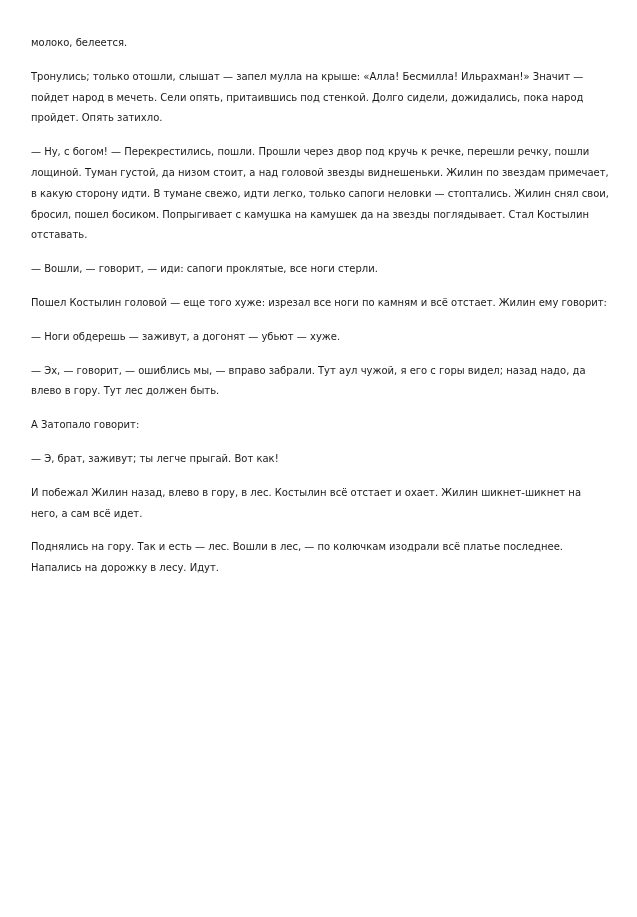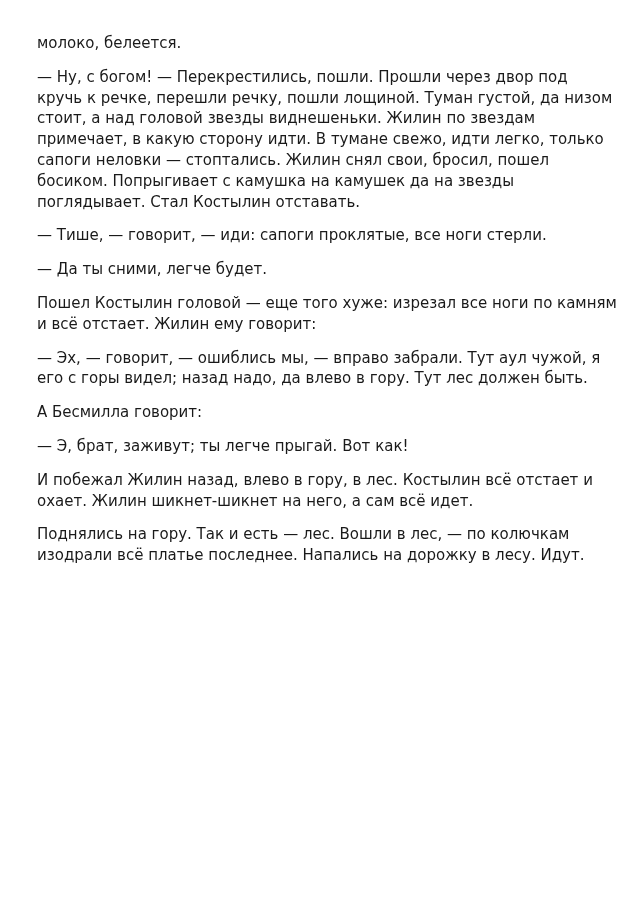--- a/index.html
+++ b/index.html
@@ -8,40 +8,41 @@
       background: #ffffff;
     }
     body {
       width: 637px;
       height: 917px;
       overflow: hidden;
       position: relative;
     }
     .page {
       position: absolute;
-      left: 37px;
+      left: 31px;
       top: 33px;
       width: 580px;
       font-family: "DejaVu Sans", sans-serif;
-      font-size: 15px;
+      font-size: 10px;
       line-height: 20.8px;
       color: #1a1a1a;
     }
     .para {
       margin: 0 0 13px 0;
       padding: 0;
     }
   </style>
 </head>
 <body>
 
 <div class="page">
   <p class="para">молоко, белеется.</p>
+  <p class="para">Тронулись; только отошли, слышат — запел мулла на крыше: «Алла! Бесмилла! Ильрахман!» Значит — пойдет народ в мечеть. Сели опять, притаившись под стенкой. Долго сидели, дожидались, пока народ пройдет. Опять затихло.</p>
   <p class="para">— Ну, с богом! — Перекрестились, пошли. Прошли через двор под кручь к речке, перешли речку, пошли лощиной. Туман густой, да низом стоит, а над головой звезды виднешеньки. Жилин по звездам примечает, в какую сторону идти. В тумане свежо, идти легко, только сапоги неловки — стоптались. Жилин снял свои, бросил, пошел босиком. Попрыгивает с камушка на камушек да на звезды поглядывает. Стал Костылин отставать.</p>
-  <p class="para">— Тише, — говорит, — иди: сапоги проклятые, все ноги стерли.</p>
-  <p class="para">— Да ты сними, легче будет.</p>
+  <p class="para">— Вошли, — говорит, — иди: сапоги проклятые, все ноги стерли.</p>
   <p class="para">Пошел Костылин головой — еще того хуже: изрезал все ноги по камням и всё отстает. Жилин ему говорит:</p>
+  <p class="para">— Ноги обдерешь — заживут, а догонят — убьют — хуже.</p>
   <p class="para">— Эх, — говорит, — ошиблись мы, — вправо забрали. Тут аул чужой, я его с горы видел; назад надо, да влево в гору. Тут лес должен быть.</p>
-  <p class="para">А Бесмилла говорит:</p>
+  <p class="para">А Затопало говорит:</p>
   <p class="para">— Э, брат, заживут; ты легче прыгай. Вот как!</p>
   <p class="para">И побежал Жилин назад, влево в гору, в лес. Костылин всё отстает и охает. Жилин шикнет-шикнет на него, а сам всё идет.</p>
   <p class="para">Поднялись на гору. Так и есть — лес. Вошли в лес, — по колючкам изодрали всё платье последнее. Напались на дорожку в лесу. Идут.</p>
 </div>
 
 </body></html>

